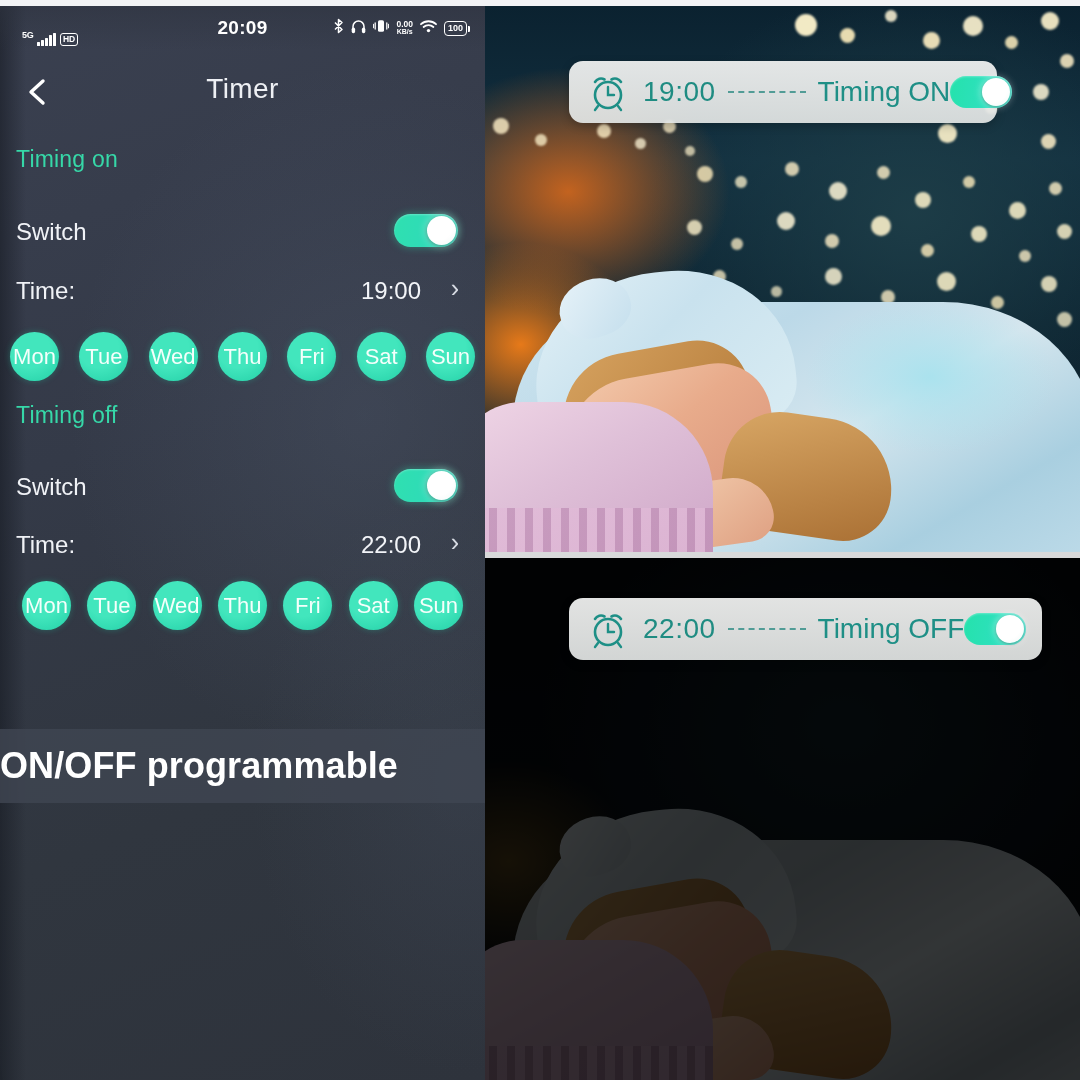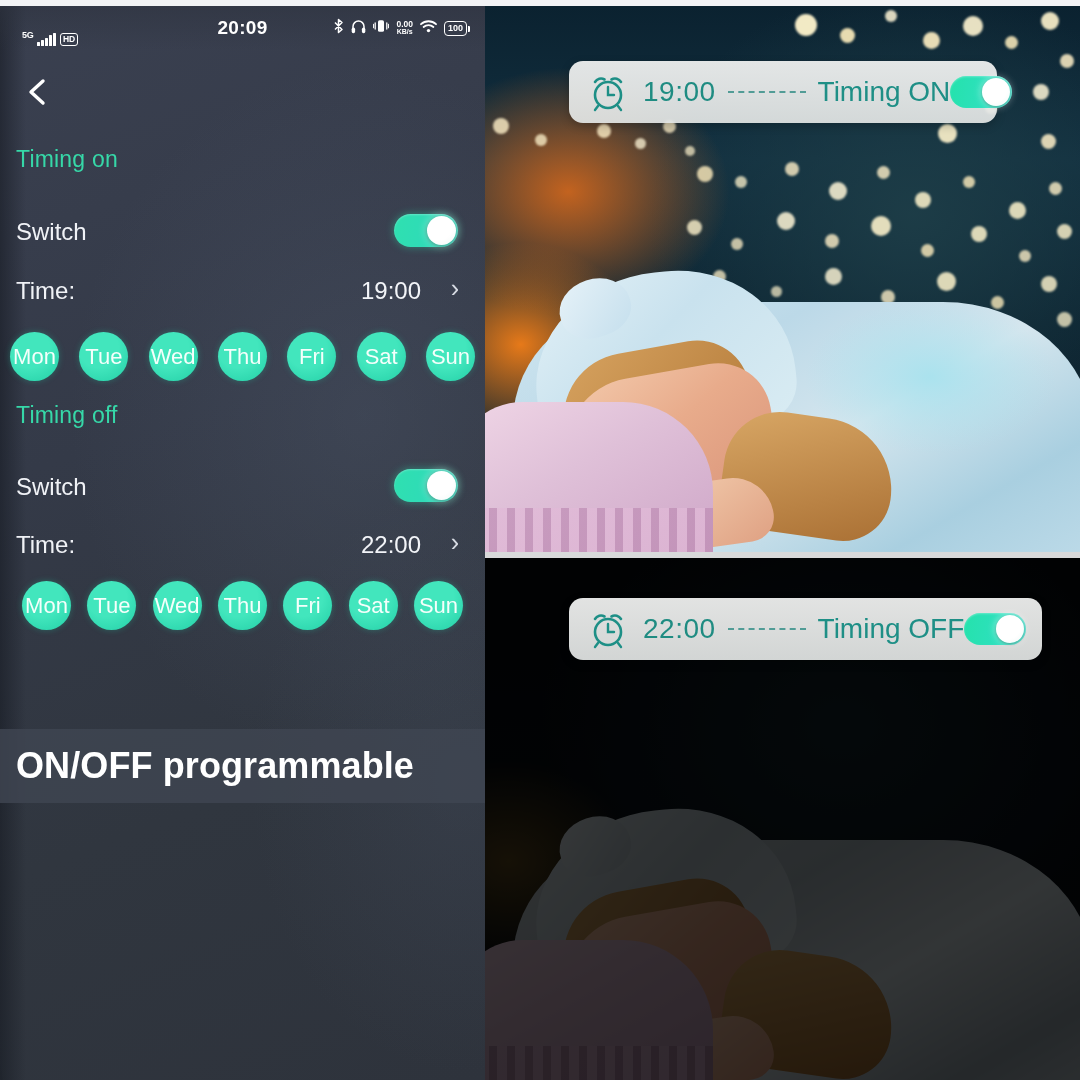--- a/index.html
+++ b/index.html
@@ -92,21 +92,21 @@
     box-shadow:0 0 6px rgba(34,207,166,.30);
   }
   .day span{ white-space:nowrap; }
 
   
   .banner{
     position:absolute; left:0; top:723px; width:485px; height:74px;
     background:rgba(63,69,82,.82);
     display:flex; align-items:center; z-index:20;
   }
-  .banner-text{ color:#ffffff; font-size:36px; font-weight:700; margin-left:16px; letter-spacing:.1px; }
+  .banner-text{ color:#ffffff; font-size:36px; font-weight:700; letter-spacing:.1px; }
 
   
   .okbtn{
     position:absolute; left:38px; top:1005px; width:410px; height:52px; border-radius:26px;
     background:linear-gradient(90deg,#06f0a6 0%,#0ae3b6 28%,#18cfd0 62%,#15c0e2 100%);
     display:flex; align-items:center; justify-content:center; cursor:pointer; z-index:20;
     box-shadow:0 2px 14px rgba(16,210,190,.35);
   }
   .okbtn span{ color:#ffffff; font-size:28px; letter-spacing:.5px; }
 
@@ -277,20 +277,21 @@
         <span class="batt">100</span>
       </div>
     </div>
 
     <div class="titlebar">
       <div class="back-arrow">
         <svg width="40" height="40" viewBox="0 0 40 40">
           <path d="M25 9 L13 20 L25 31" fill="none" stroke="#ffffff" stroke-width="3.4" stroke-linecap="round" stroke-linejoin="round"></path>
         </svg>
       </div>
+      <div class="page-title">Timer</div>
     </div>
 
     <div class="section-label" style="top:140px">Timing on</div>
 
     <div class="row-label" style="top:212px">Switch</div>
     <div class="toggle" style="right:27px; top:208px">
       <div class="knob"></div>
     </div>
 
     <div class="row-label" style="top:271px">Time:</div>

